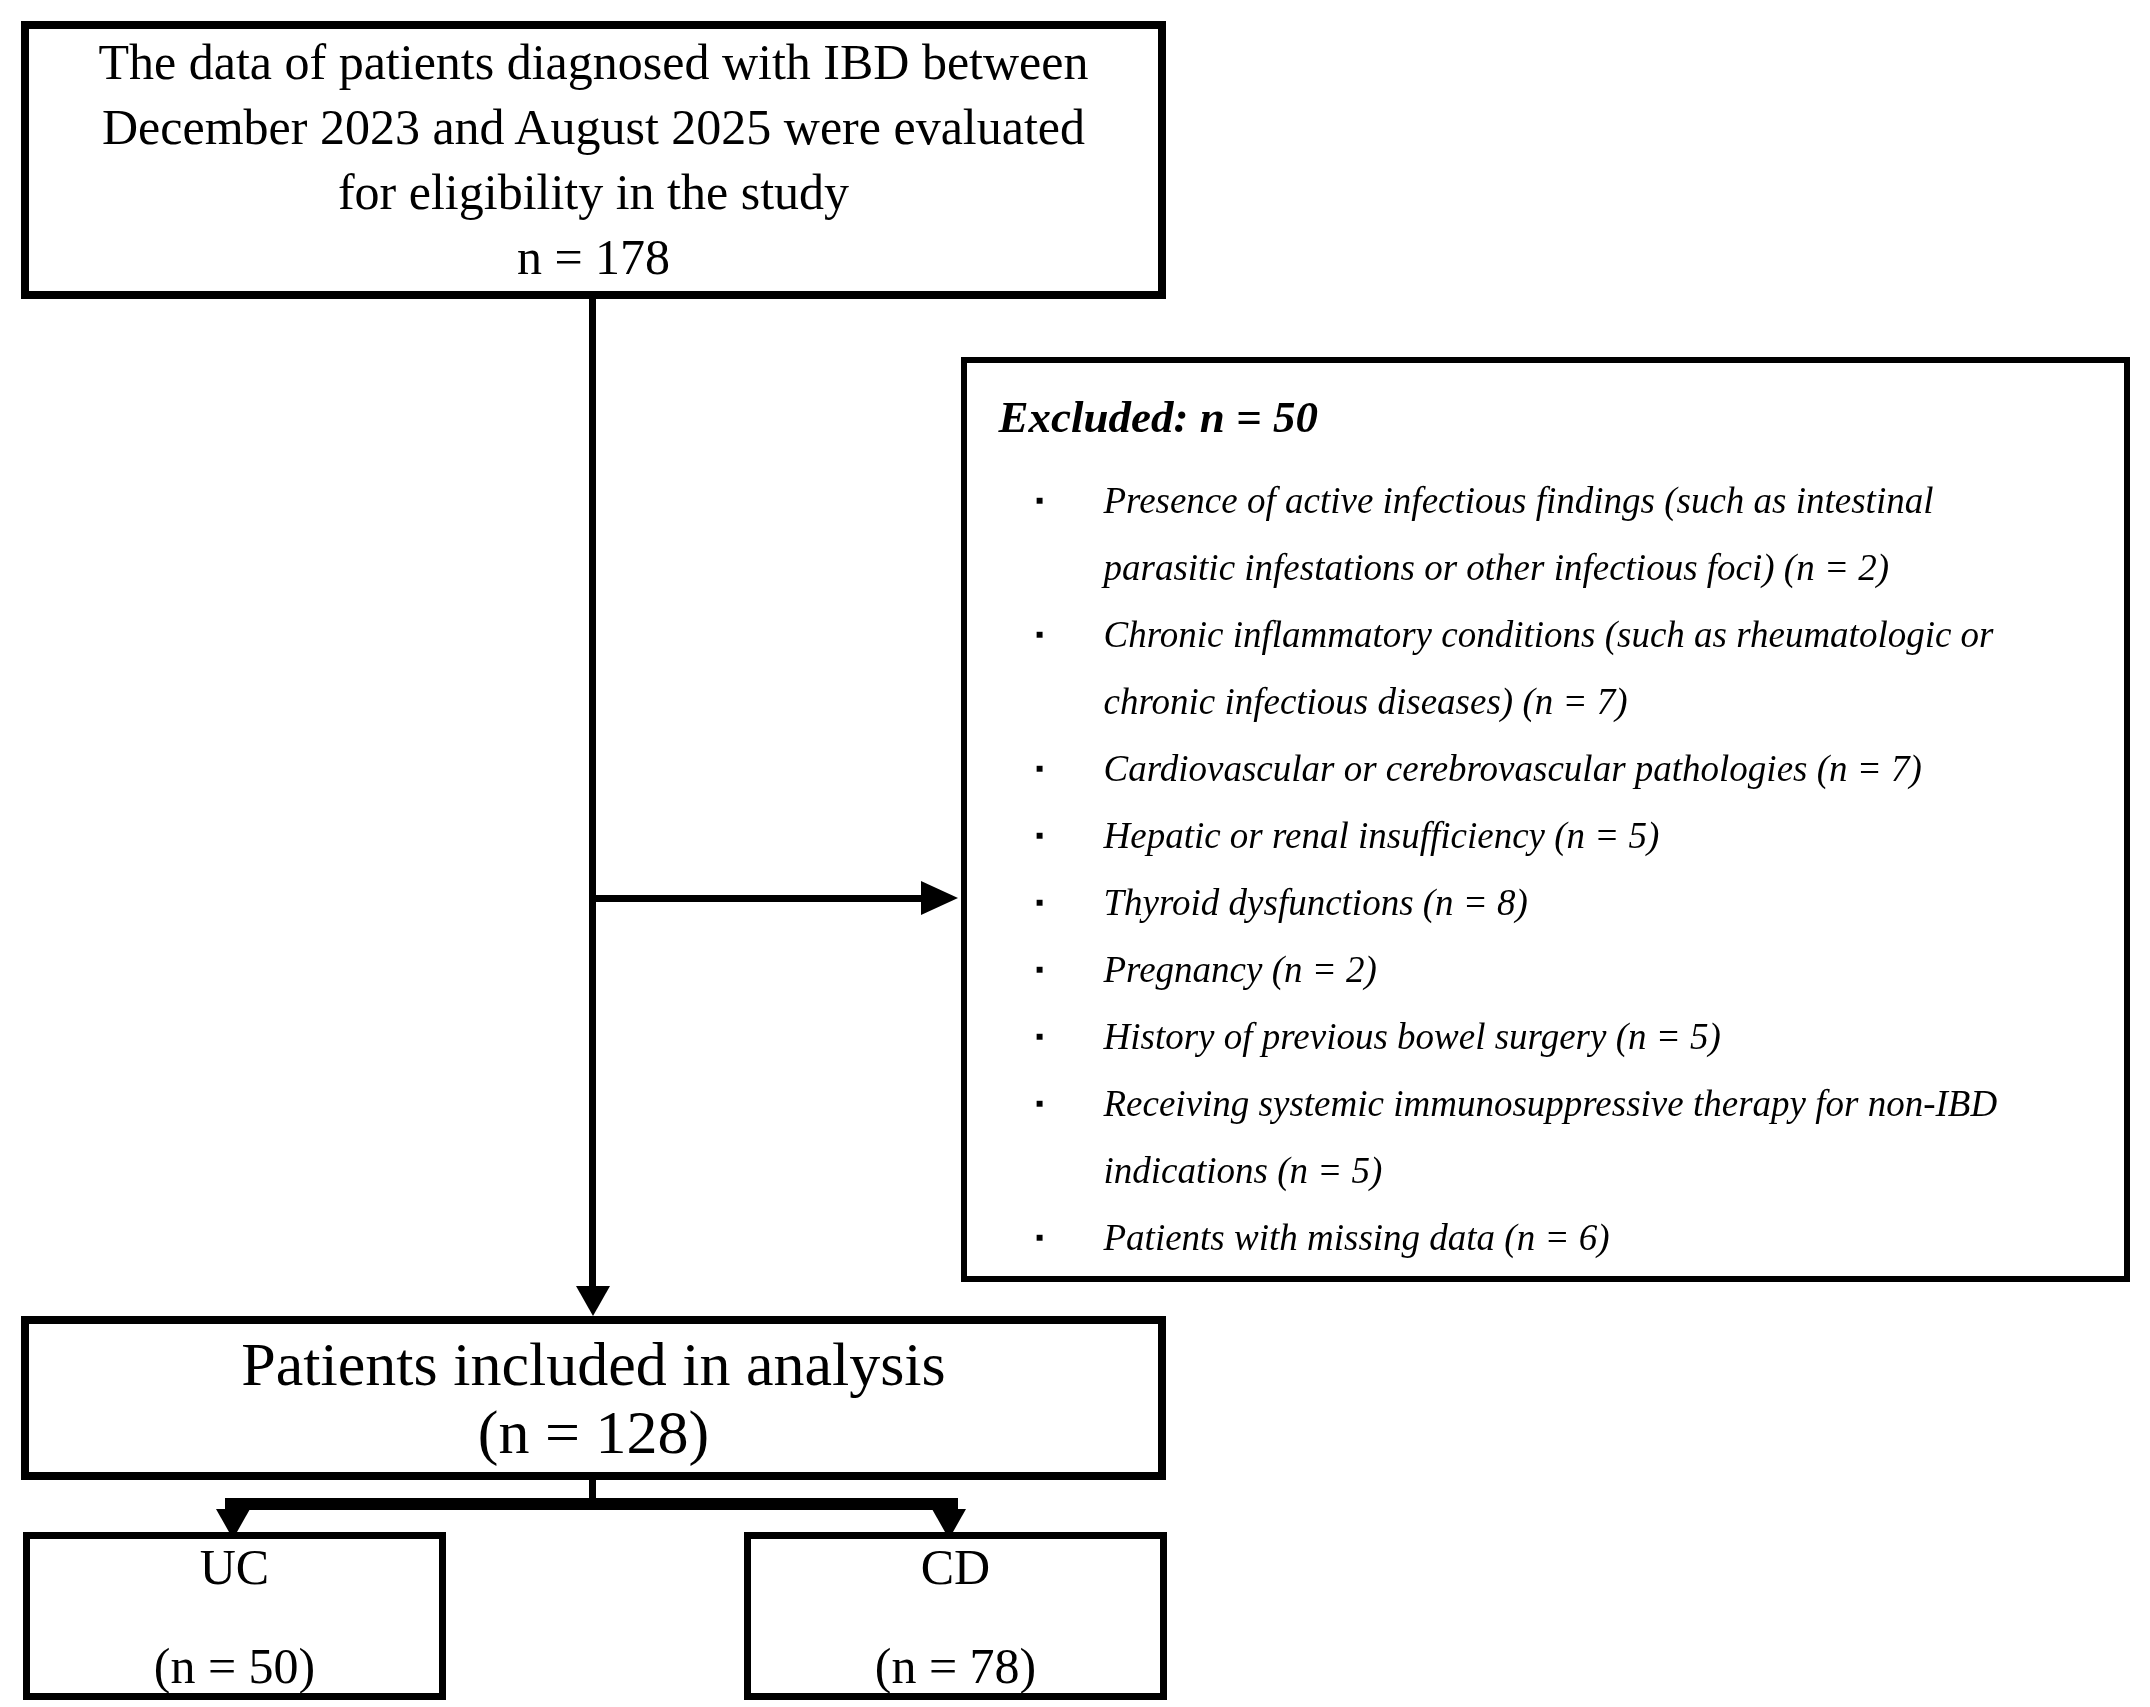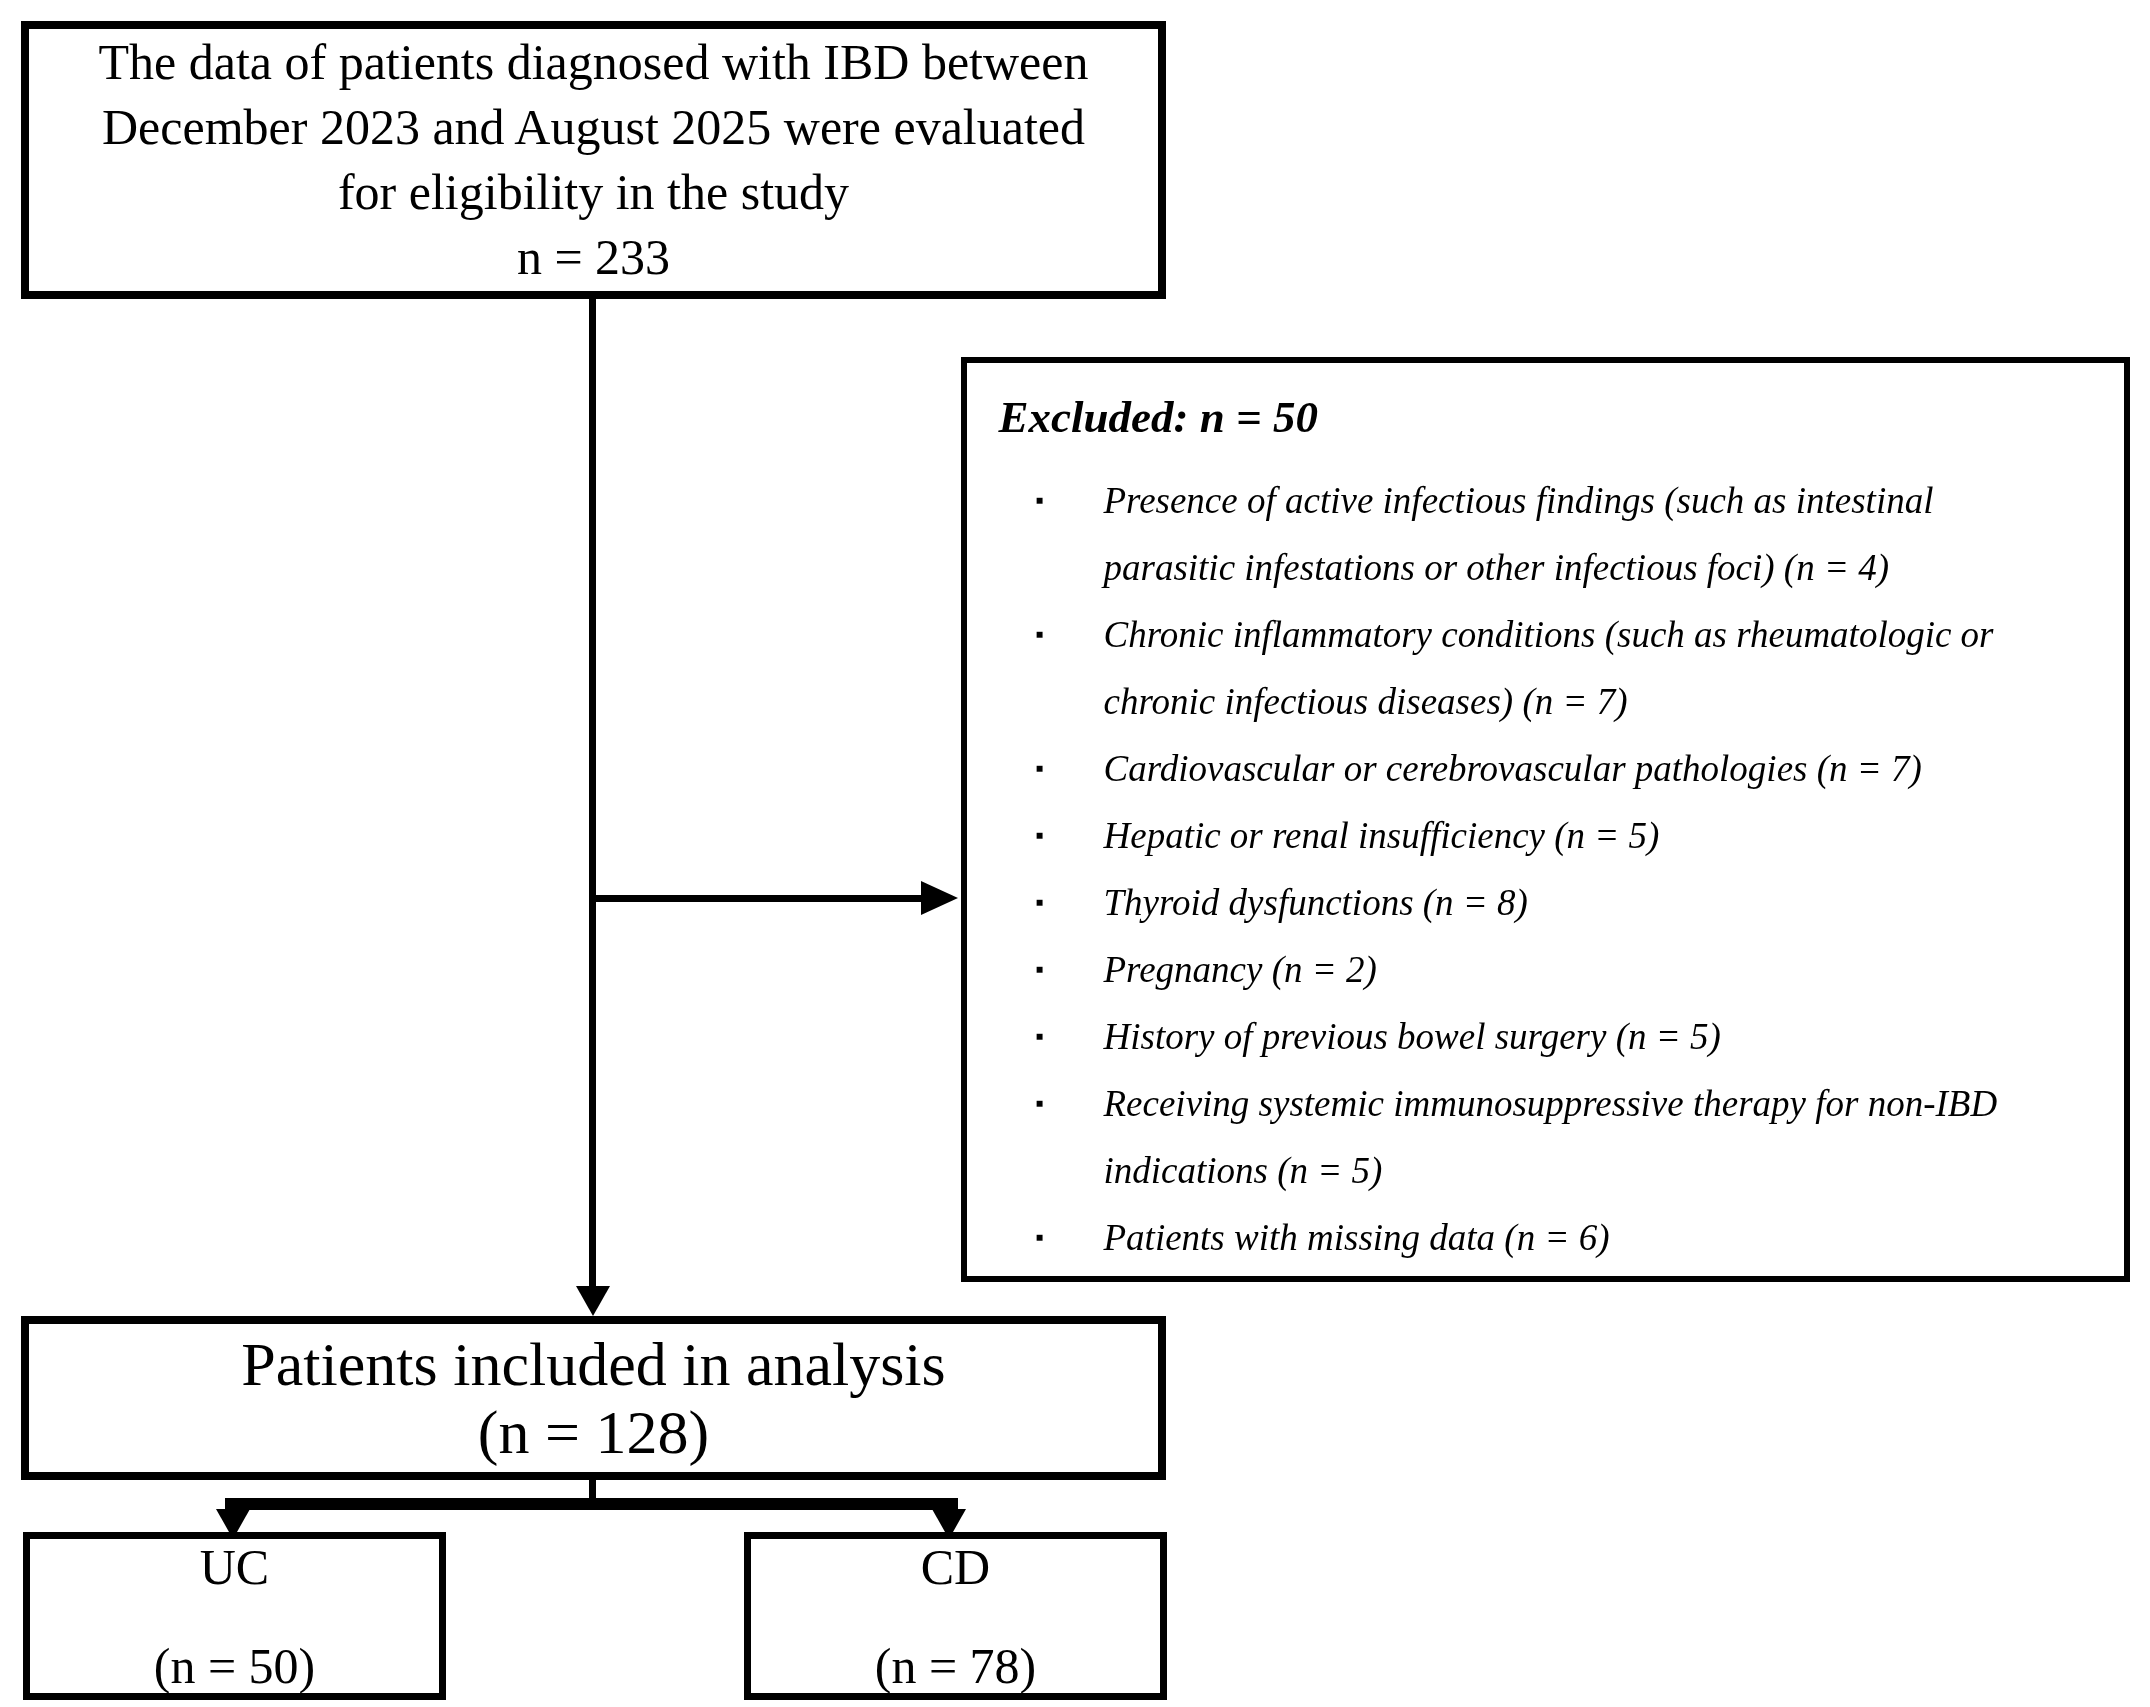--- a/index.html
+++ b/index.html
@@ -116,35 +116,35 @@
   #arrowhead-uc       { left: 216px;  top: 1509px; }
   #arrowhead-cd       { left: 932px; top: 1509px; }
 </style>
 </head>
 <body>
 
 <div id="canvas">
 
   <div class="box center-box" id="eligibility-box">
     <div>The data of patients diagnosed with IBD between December 2023 and August 2025 were evaluated for eligibility in the study</div>
-    <div>n = 233</div>
+    <div>n = 178</div>
   </div>
 
   <div class="line" id="stem-top"></div>
   <div class="arrow-down" id="arrowhead-included"></div>
 
   <div class="line" id="excluded-line"></div>
   <div class="arrow-right" id="arrowhead-excluded"></div>
 
   <div class="box" id="excluded-box">
     <div id="excluded-title">Excluded: n = 50</div>
     <ul id="excluded-list">
       <li>
         <span class="bullet">▪</span>
-        <span class="item-text">Presence of active infectious findings (such as intestinal parasitic infestations or other infectious foci) (n = 4)</span>
+        <span class="item-text">Presence of active infectious findings (such as intestinal parasitic infestations or other infectious foci) (n = 2)</span>
       </li>
       <li>
         <span class="bullet">▪</span>
         <span class="item-text">Chronic inflammatory conditions (such as rheumatologic or chronic infectious diseases) (n = 7)</span>
       </li>
       <li>
         <span class="bullet">▪</span>
         <span class="item-text">Cardiovascular or cerebrovascular pathologies (n = 7)</span>
       </li>
       <li>

